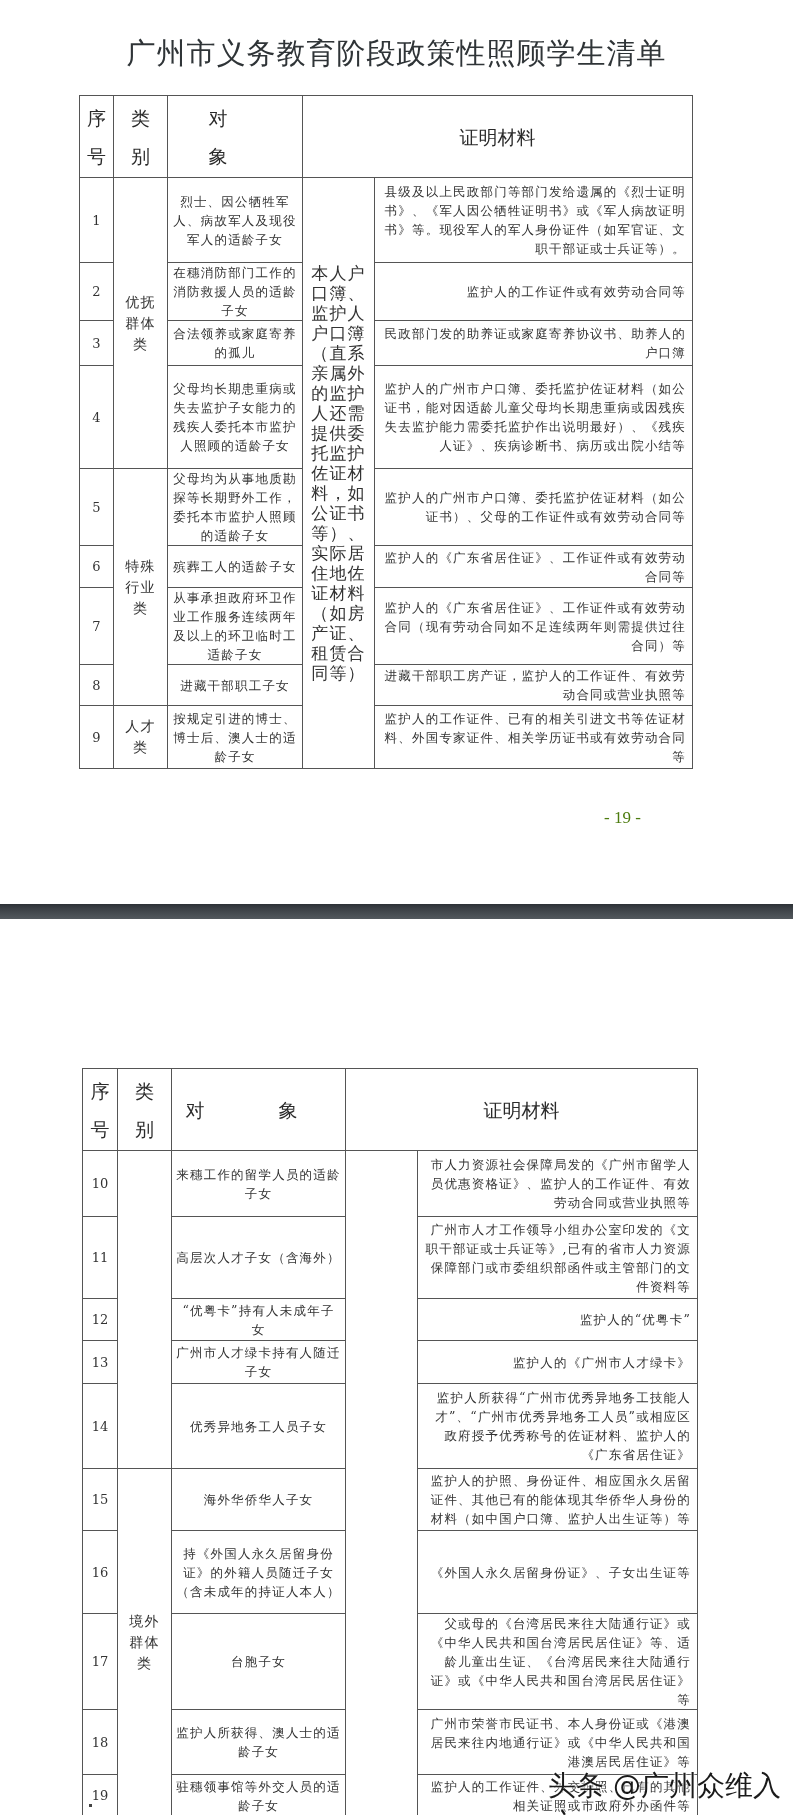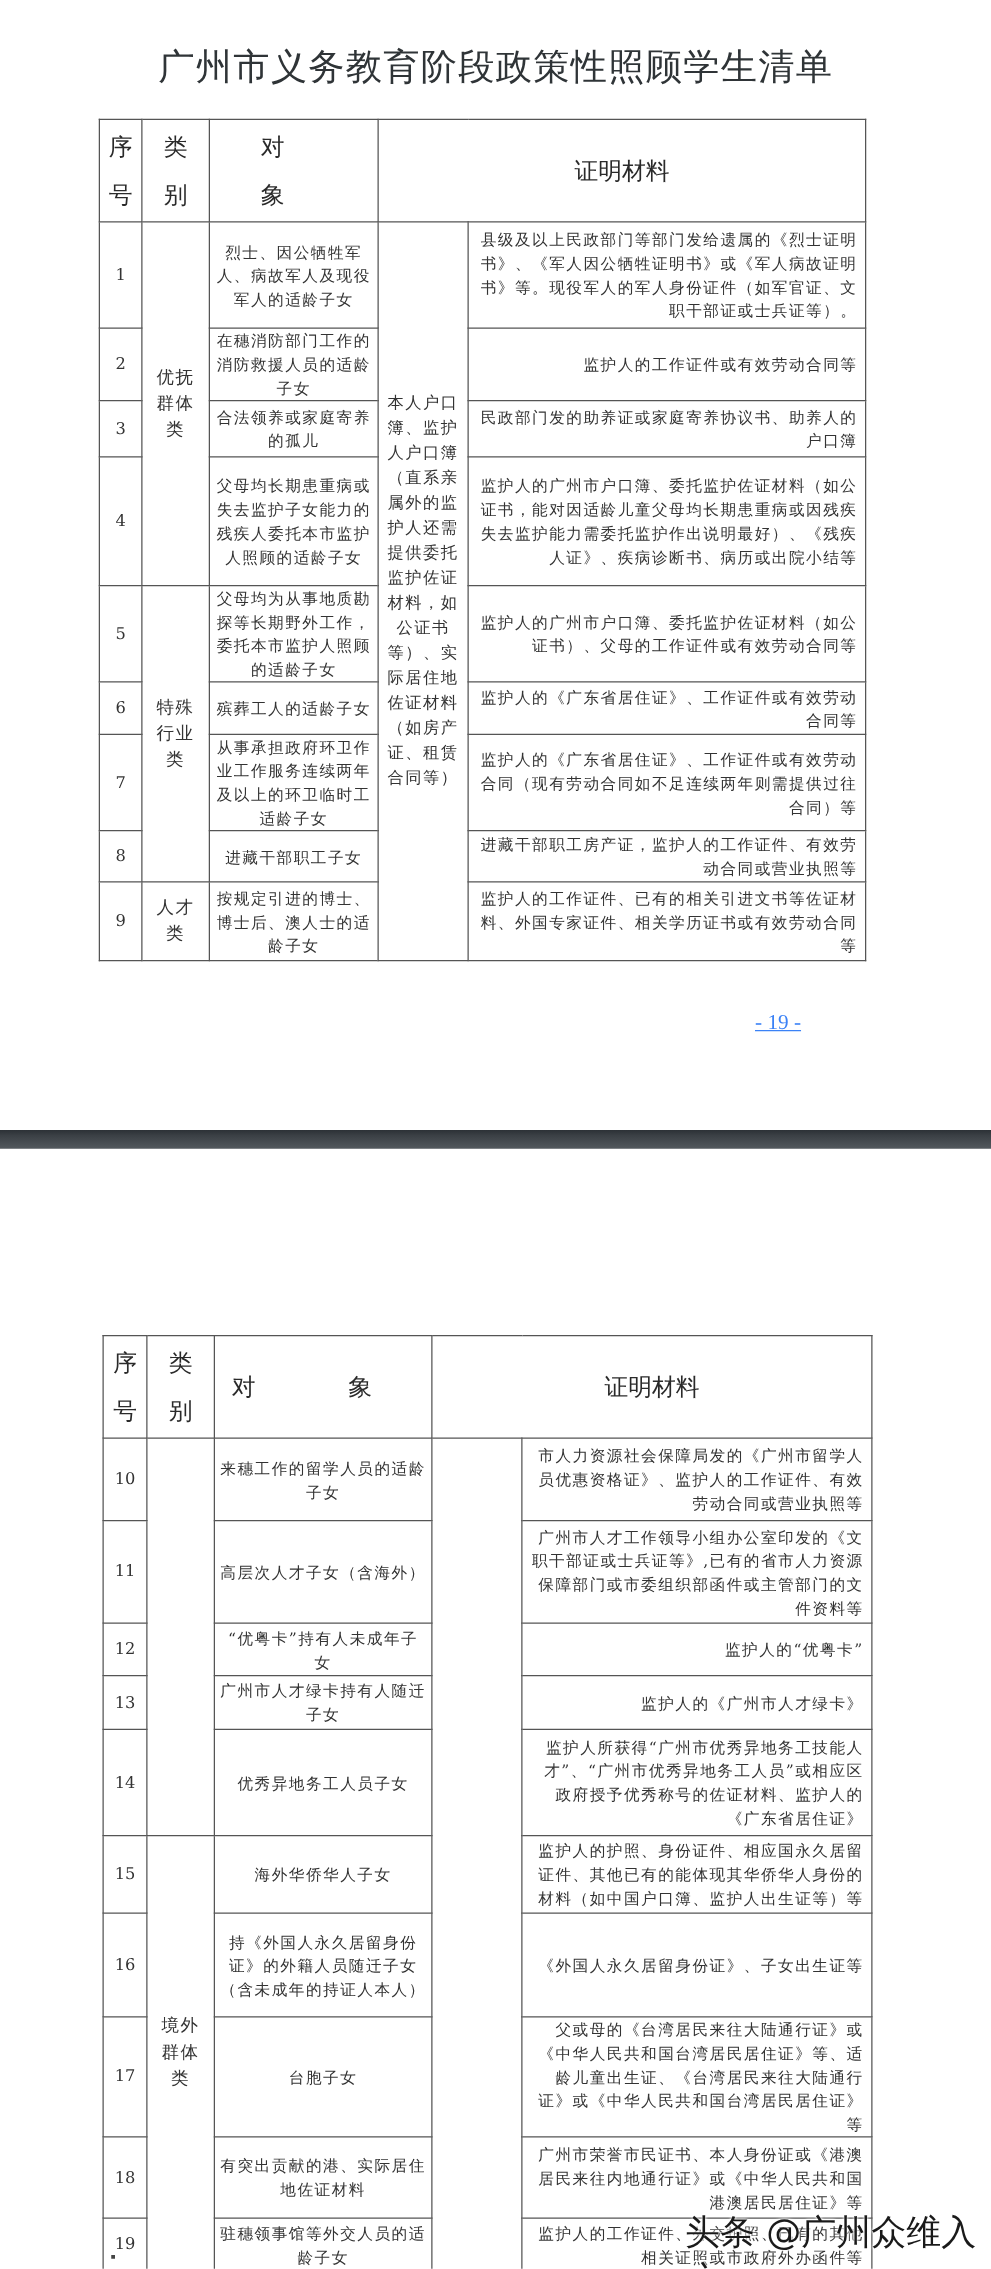--- a/index.html
+++ b/index.html
@@ -8,42 +8,41 @@
     background:#ffffff;
     font-family: "DejaVu Serif", "Liberation Serif", serif;
     color:#2a2a2a;
   }
   .doc-title {
     position:absolute; left:0; top:14px; width:793px; text-align:center;
     font-family: "DejaVu Sans", "Liberation Sans", sans-serif;
     font-size:29px; letter-spacing:1px; color:#2f3437; font-weight:normal;margin-top:20px;
   }
   .page-number {
-    position:absolute; left:604px; top:808px; font-size:17px; color:#3b82f6;
+    position:absolute; left:604px; top:808px; font-size:17px; color:#4d7c0f;
     font-family: "Liberation Serif", serif;
-    text-decoration: underline;
   }
   .separator {
     position:absolute; left:0; top:904px; width:793px; height:15px;
     background:linear-gradient(#2c3136 0%, #3b4045 30%, #53595e 100%);
   }
   table.policy {
     position:absolute; border-collapse:collapse; table-layout:fixed;
   }
   table.policy td {
     border:1.3px solid #555;
     text-align:center; vertical-align:middle;
     font-size:12.5px; line-height:19px; padding:0 4px;
     letter-spacing:1.2px; color:#333;
   }
   table.policy td.hdr { font-size:19px; line-height:38px; letter-spacing:0; color:#2a2a2a; }
   table.policy td.hdr-wide { letter-spacing:34px; }
   table.policy td.num { font-size:13px; letter-spacing:0; }
   table.policy td.cat { font-size:14px; line-height:21px; padding:0 6px; }
-  table.policy td.mid { font-size:13px; line-height:20px; padding:0 5px; }
+  table.policy td.mid { font-size:17px; line-height:20px; padding:0 5px; }
   table.policy td.mat { padding:0 6px;text-align:right; }
   .watermark {
     position:absolute; left:548px; top:1767px;
     font-family:"DejaVu Sans", "Liberation Sans", sans-serif;
     font-size:28px; color:#1a1a1a; letter-spacing:0;
     text-shadow:0 0 2px #fff, 0 0 3px #fff;
   }
   .stray-mark { position:absolute; left:89px; top:1804px; width:3px; height:3px; background:#444; }
 </style>
 </head>
@@ -175,21 +174,21 @@
     <td>持《外国人永久居留身份证》的外籍人员随迁子女（含未成年的持证人本人）</td>
     <td class="mat">《外国人永久居留身份证》、子女出生证等</td>
   </tr>
   <tr style="height:82px">
     <td class="num">17</td>
     <td>台胞子女</td>
     <td class="mat">父或母的《台湾居民来往大陆通行证》或《中华人民共和国台湾居民居住证》等、适龄儿童出生证、《台湾居民来往大陆通行证》或《中华人民共和国台湾居民居住证》等</td>
   </tr>
   <tr style="height:65px">
     <td class="num">18</td>
-    <td>有突出贡献的港、实际居住地佐证材料</td>
+    <td>监护人所获得、澳人士的适龄子女</td>
     <td class="mat">广州市荣誉市民证书、本人身份证或《港澳居民来往内地通行证》或《中华人民共和国港澳居民居住证》等</td>
   </tr>
   <tr style="height:42px">
     <td class="num">19</td>
     <td>驻穗领事馆等外交人员的适龄子女</td>
     <td class="mat">监护人的工作证件、外交护照、已有的其他相关证照或市政府外办函件等</td>
   </tr>
 </tbody>
   </table>
 

